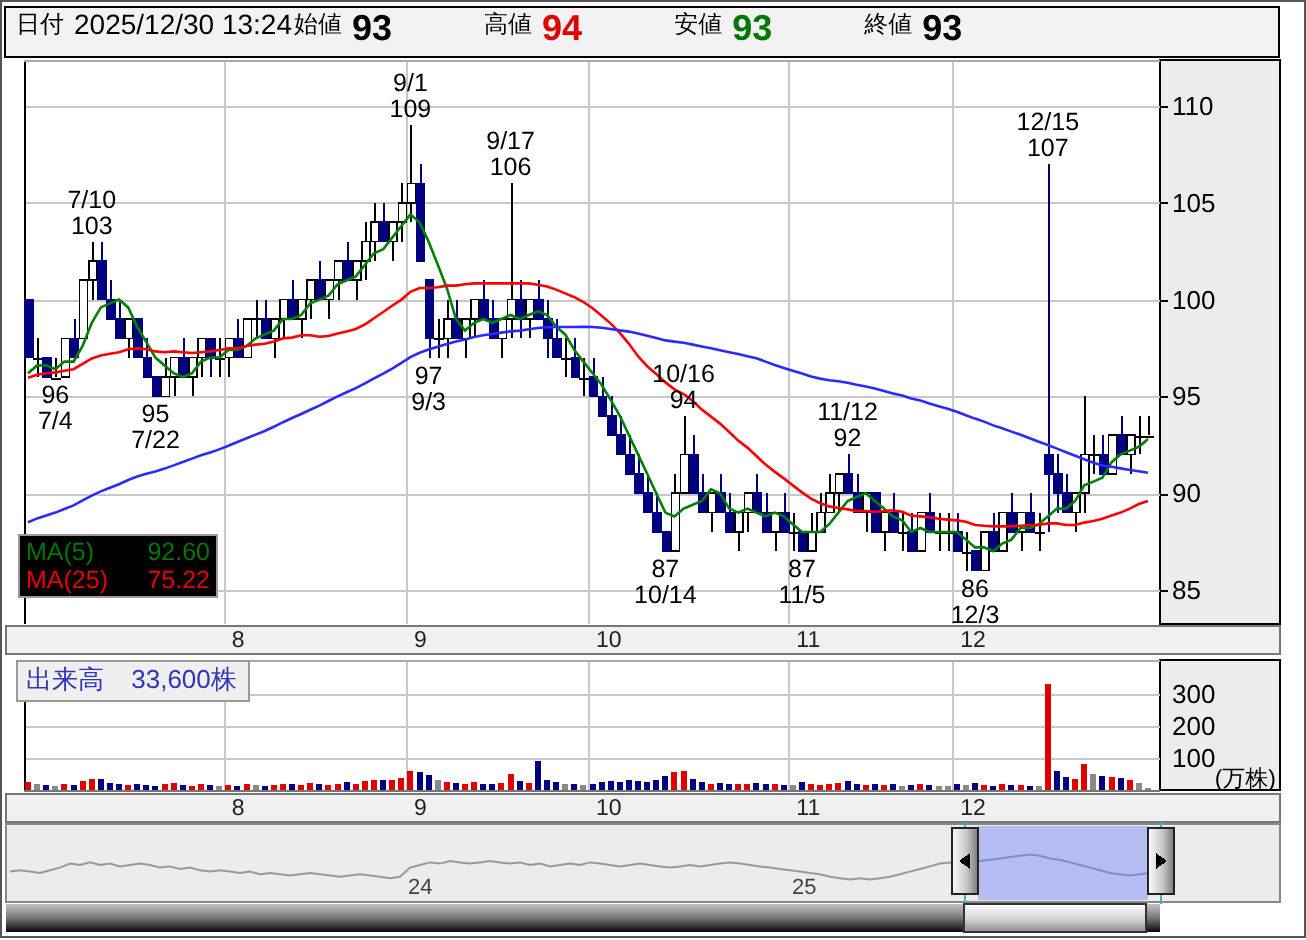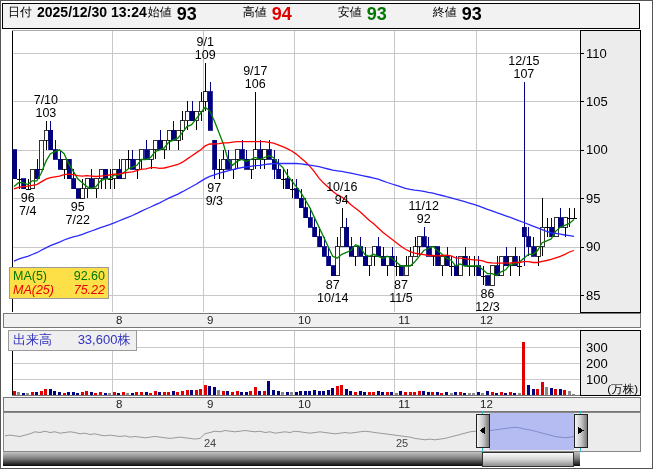--- a/index.html
+++ b/index.html
@@ -3,30 +3,30 @@
 <meta charset="utf-8">
 <style>
   html,body{margin:0;padding:0;background:#fff;}
   #app{position:relative;width:653px;height:470px;background:#fff;overflow:hidden;
        font-family:"Liberation Sans","DejaVu Sans",sans-serif;}
   #chart-svg{position:absolute;left:0;top:0;}
   .info-bar{position:absolute;left:2px;top:3px;width:636px;height:24px;border:1px solid #000;
             background:#f2f2f2;display:flex;align-items:flex-start;font-size:13px;color:#000;white-space:nowrap;}
   .info-bar .lbl{margin-left:1px;font-size:12px;}
   .info-bar .val{margin-left:5px;font-size:18px;font-weight:bold;}
-  .info-bar .date{margin-left:5px;font-size:14px;font-weight:bold;}
+  .info-bar .date{margin-left:5px;font-size:14px;}
   .ml40{margin-left:46px !important;}
   .red{color:#e00000;} .green{color:#007700;}
-  .ma-legend{position:absolute;left:9px;top:267px;width:92px;background:#fde047;border:1px solid #9a9a9a;
+  .ma-legend{position:absolute;left:9px;top:267px;width:92px;background:#000000;border:1px solid #9a9a9a;
              font-size:12.5px;line-height:14px;padding:1px 3px;}
   .ma-row{display:flex;justify-content:space-between;}
-  .ma5{color:#007700;} .ma25{color:#e80000;font-style:italic;} .ma75{color:#3a3aff;}
+  .ma5{color:#007700;} .ma25{color:#e80000;} .ma75{color:#3a3aff;}
   .vol-label{position:absolute;left:8px;top:330px;background:#efefef;border:1px solid #9a9a9a;
              color:#3333bb;font-size:13px;padding:0 6px 1px 4px;white-space:nowrap;}
-  .vol-label .v{margin-left:22px;}
+  .vol-label .v{margin-left:10px;}
 </style>
 </head>
 <body>
 
 <div id="app">
   <svg id="chart-svg" width="653" height="470" shape-rendering="crispEdges">
       <defs>
         <linearGradient id="trackGrad" x1="0" y1="0" x2="0" y2="1">
           <stop offset="0%" stop-color="#c2c2c2"></stop>
           <stop offset="45%" stop-color="#808080"></stop>

